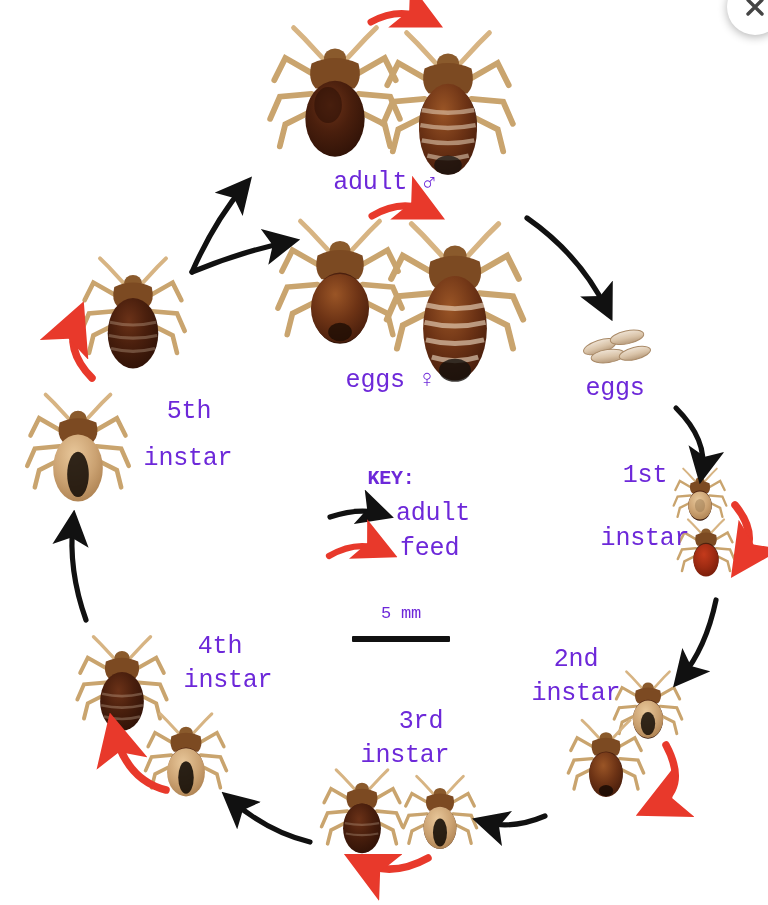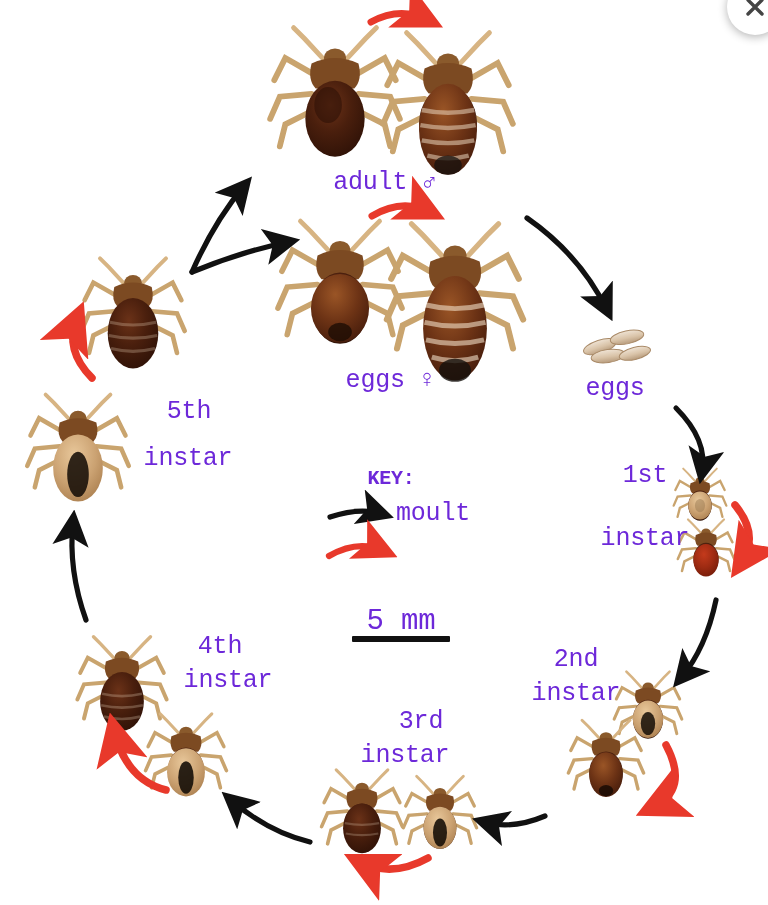--- a/index.html
+++ b/index.html
@@ -26,21 +26,21 @@
     line-height: 1.22;
     letter-spacing: -0.2px;
     white-space: pre;
     text-align: center;
   }
   .lbl.key-title {
     font-weight: bold;
     font-size: 20px;
   }
   .lbl.keyitem { font-size: 25px; text-align: left; }
-  .lbl.scale { font-size: 29px; }
+  .lbl.scale { font-size: 17px; }
   .svg-layer {
     position: absolute;
     left: 0; top: 0;
     width: 768px;
     height: 905px;
     pointer-events: none;
   }
   .scalebar {
     position: absolute;
     background: #111111;
@@ -290,21 +290,22 @@
   <div class="lbl" style="left:379px; top:707px; width:84px;">3rd</div>
   <div class="lbl" style="left:357px; top:741px; width:96px;">instar</div>
 
   <div class="lbl" style="left:178px; top:632px; width:84px;">4th</div>
   <div class="lbl" style="left:180px; top:666px; width:96px;">instar</div>
 
   <div class="lbl" style="left:147px; top:397px; width:84px;">5th</div>
   <div class="lbl" style="left:140px; top:444px; width:96px;">instar</div>
 
   <div class="lbl key-title" style="left:336px; top:467px; width:110px;">KEY:</div>
-  <div class="lbl keyitem" style="left:396px; top:499px; width:110px;">moult</div>
+  <div class="lbl keyitem" style="left:396px; top:499px; width:110px;">adult</div>
+  <div class="lbl keyitem" style="left:400px; top:534px; width:110px;">feed</div>
 
   <div class="lbl scale" style="left:351px; top:604px; width:100px;">5 mm</div>
   <div class="scalebar" style="left:352px; top:636px; width:98px; height:6px;"></div>
 
   <div id="close-btn" style="left:727px; top:-21px;">
     <svg width="22" height="22" viewBox="0 0 22 22">
       <path d="M4,4 L18,18 M18,4 L4,18" stroke="#444444" stroke-width="3.4" stroke-linecap="round"></path>
     </svg>
   </div>
 

